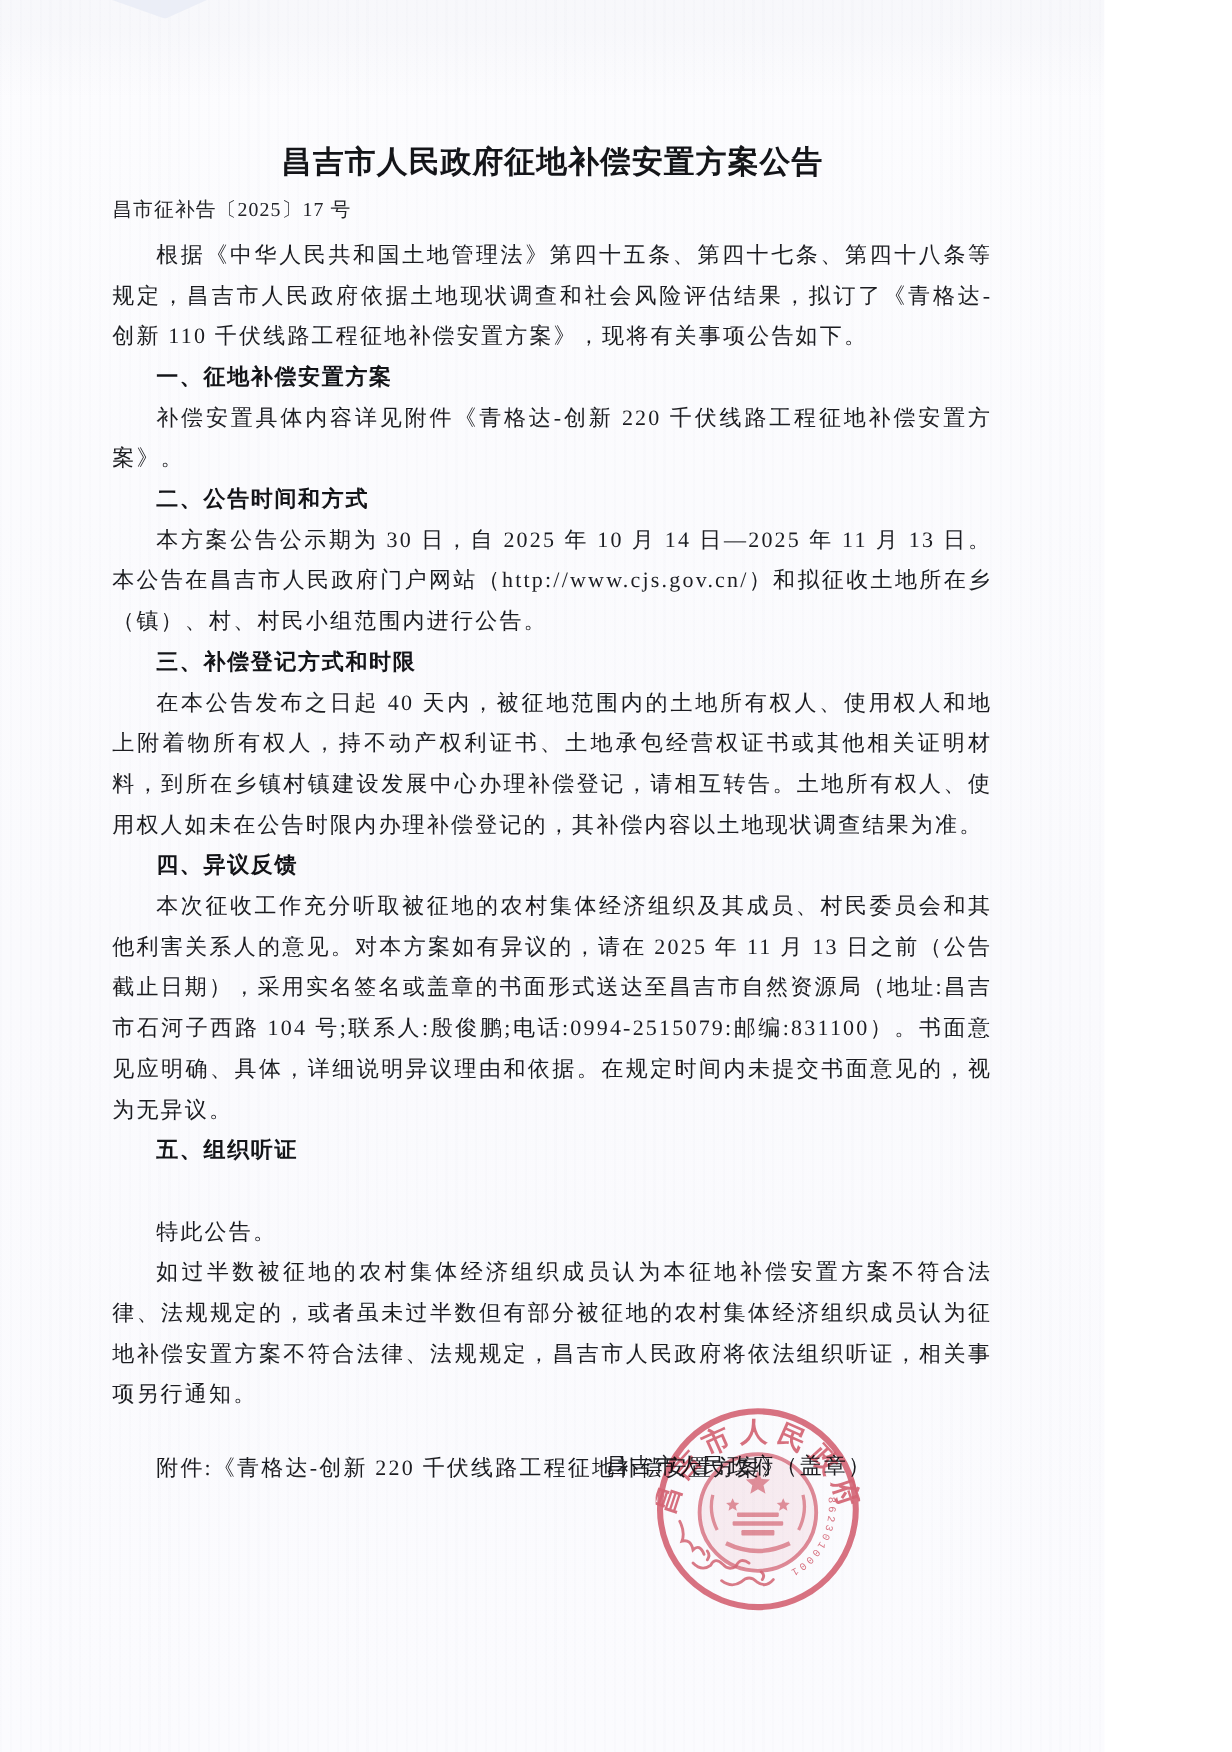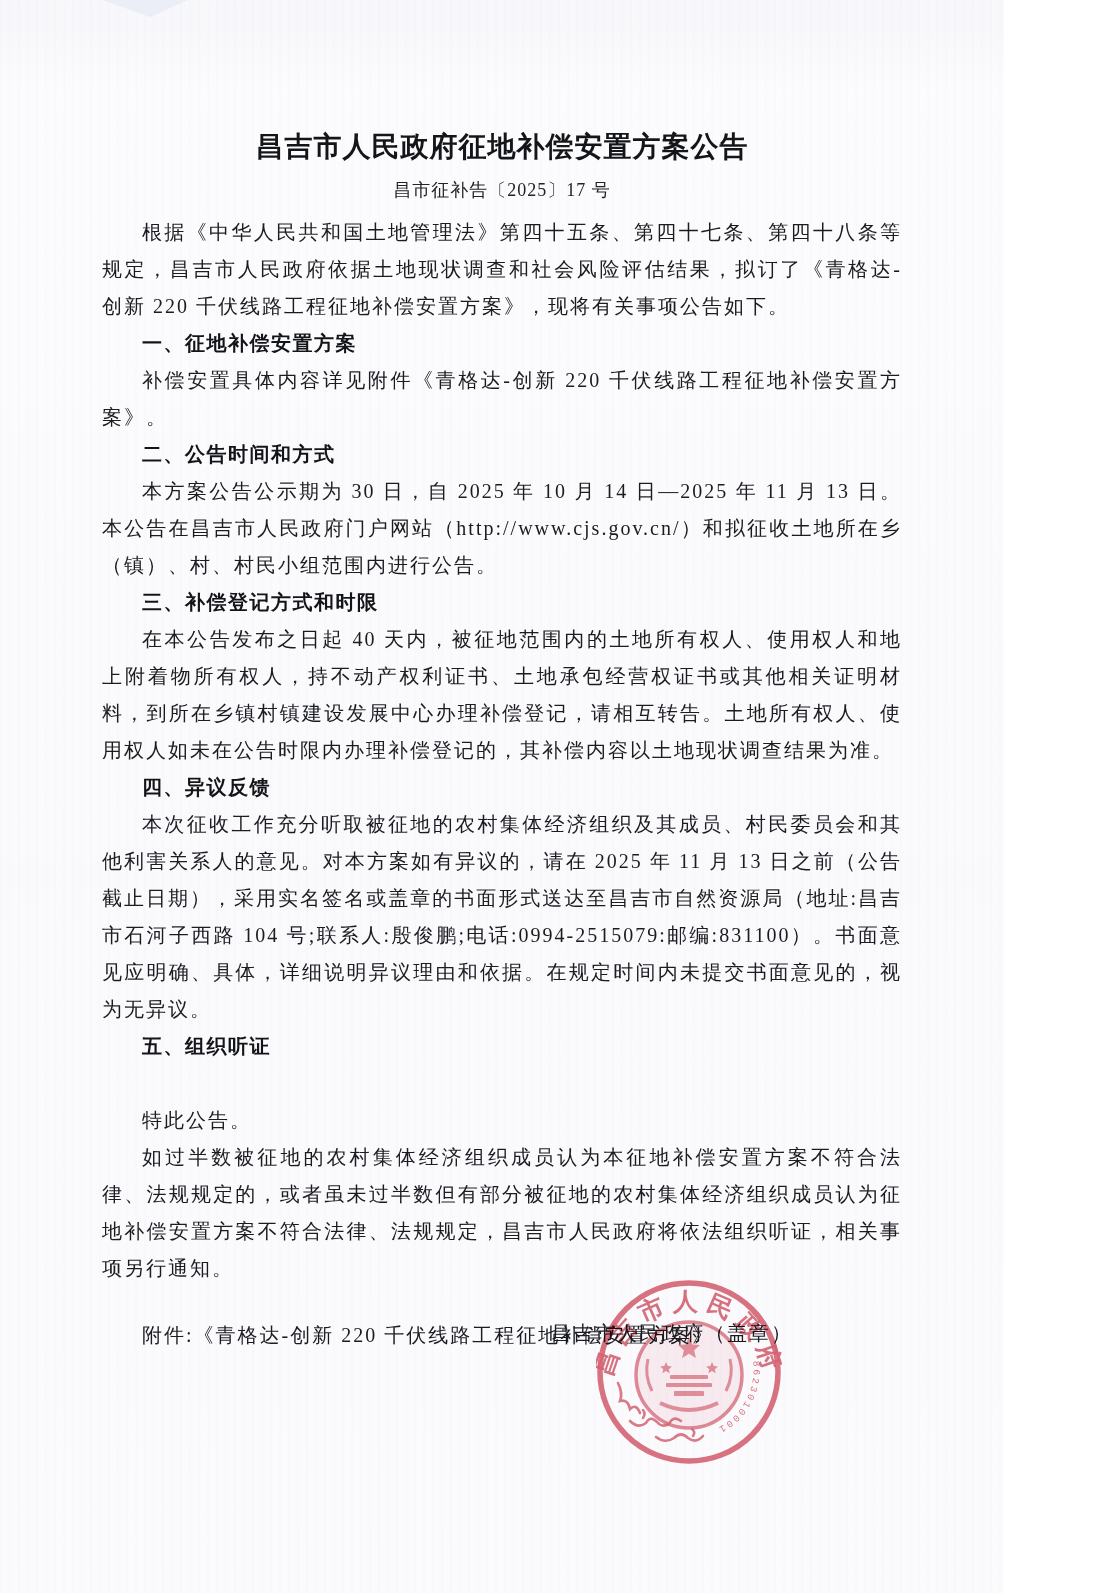--- a/index.html
+++ b/index.html
@@ -27,21 +27,21 @@
     clip-path: polygon(0 0, 100% 0, 56% 100%);
   }
   .doc { position: relative; padding: 126px 102px 0 102px; }
   .doc-title {
     margin: 0; text-align: center;
     font-family: "Liberation Sans", "DejaVu Sans", sans-serif;
     font-size: 28px; font-weight: 700; letter-spacing: 1px;
     line-height: 42px; color: #141519;
   }
   .doc-number {
-    margin: 8px 0 10px 0; text-align: center;
+    margin: 8px 0 10px 0; 
     font-size: 18px; letter-spacing: 1px; line-height: 28px; color: #222327;
   }
   .doc-body p {
     margin: 0;
     font-size: 20px; letter-spacing: 2px;
     line-height: 37px;
     text-align: justify; text-justify: inter-character;
   }
   .doc-body p.para { text-indent: 2em; }
   .doc-body p.heading {
@@ -67,21 +67,21 @@
 <body>
 
 <div class="page">
   <div class="smudge-top-left"></div>
 
   <div class="doc">
     <h1 class="doc-title">昌吉市人民政府征地补偿安置方案公告</h1>
     <p class="doc-number">昌市征补告〔2025〕17 号</p>
 
     <div class="doc-body">
-      <p class="para">根据《中华人民共和国土地管理法》第四十五条、第四十七条、第四十八条等规定，昌吉市人民政府依据土地现状调查和社会风险评估结果，拟订了《青格达-创新 220 千伏线路工程征地补偿安置方案》，现将有关事项公告如下。</p>
+      <p class="para">根据《中华人民共和国土地管理法》第四十五条、第四十七条、第四十八条等规定，昌吉市人民政府依据土地现状调查和社会风险评估结果，拟订了《青格达-创新 110 千伏线路工程征地补偿安置方案》，现将有关事项公告如下。</p>
 
       <p class="heading">一、征地补偿安置方案</p>
       <p class="para">补偿安置具体内容详见附件《青格达-创新 220 千伏线路工程征地补偿安置方案》。</p>
 
       <p class="heading">二、公告时间和方式</p>
       <p class="para">本方案公告公示期为 30 日，自 2025 年 10 月 14 日—2025 年 11 月 13 日。本公告在昌吉市人民政府门户网站（http://www.cjs.gov.cn/）和拟征收土地所在乡（镇）、村、村民小组范围内进行公告。</p>
 
       <p class="heading">三、补偿登记方式和时限</p>
       <p class="para">在本公告发布之日起 40 天内，被征地范围内的土地所有权人、使用权人和地上附着物所有权人，持不动产权利证书、土地承包经营权证书或其他相关证明材料，到所在乡镇村镇建设发展中心办理补偿登记，请相互转告。土地所有权人、使用权人如未在公告时限内办理补偿登记的，其补偿内容以土地现状调查结果为准。</p>
 

